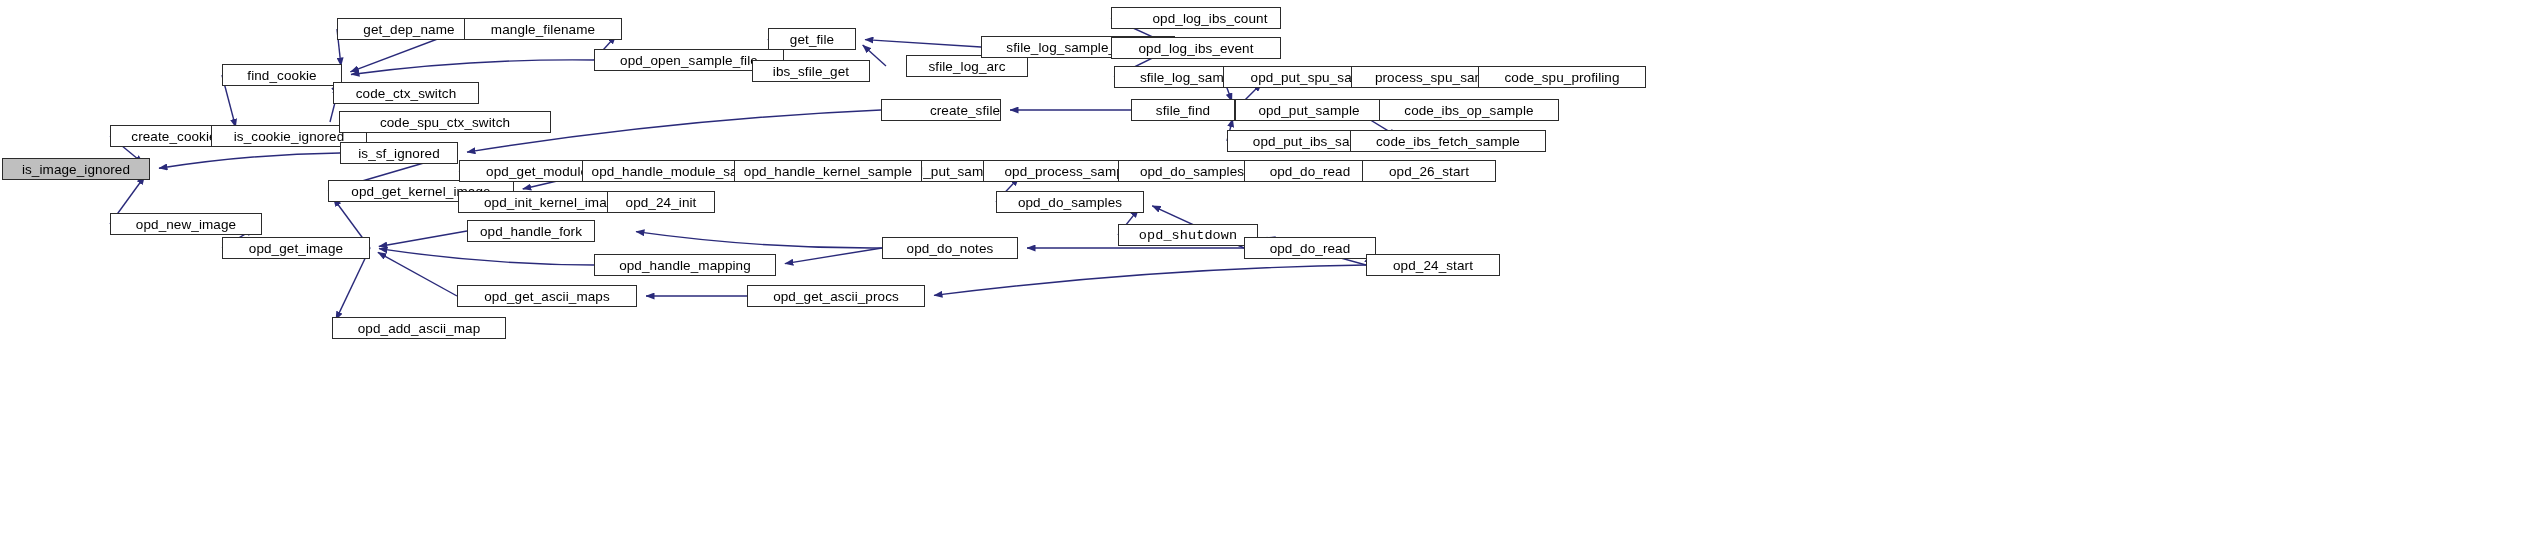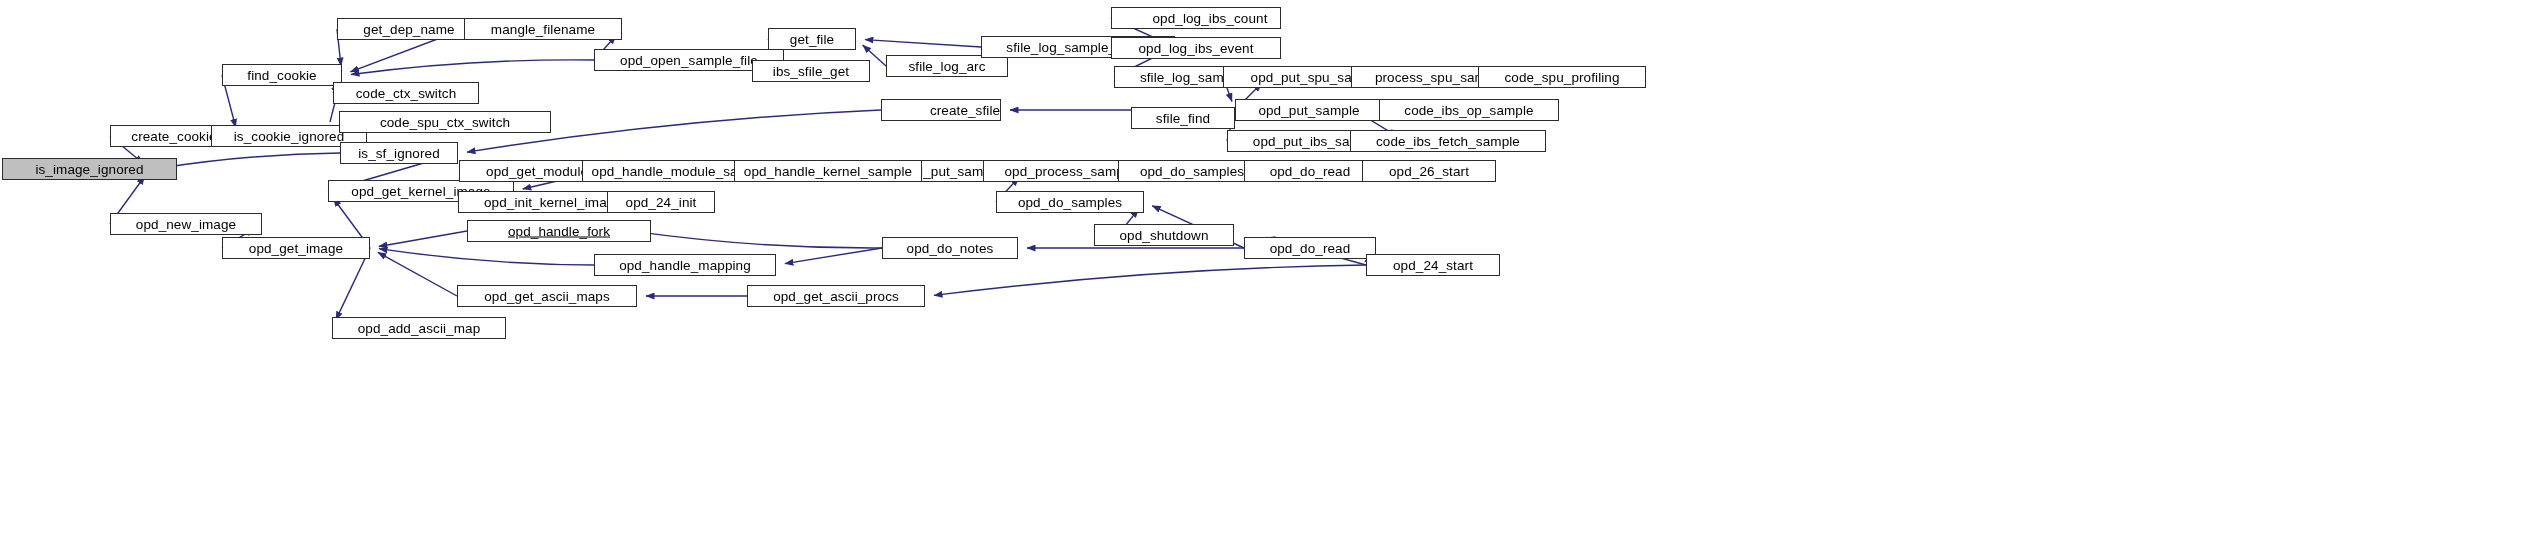--- a/index.html
+++ b/index.html
@@ -124,21 +124,21 @@
       <path d="M594,265 Q486.4870963315441,264.6805385608761 378.97419266308816,248.68107712175222" fill="none" stroke="#2a2a7a" stroke-width="1.4" marker-end="url(#arrowhead)"></path>
       <path d="M457,296 L377.88019915624113,252.347696086202" fill="none" stroke="#2a2a7a" stroke-width="1.4" marker-end="url(#arrowhead)"></path>
       <path d="M370,248 L335.86151133111457,319.8705024608114" fill="none" stroke="#2a2a7a" stroke-width="1.4" marker-end="url(#arrowhead)"></path>
       <path d="M882,248 Q758.9900332103548,248.724335547357 635.9800664207095,231.59867109471398" fill="none" stroke="#2a2a7a" stroke-width="1.4" marker-end="url(#arrowhead)"></path>
       <path d="M882,248 L784.8864419384464,263.57481591553216" fill="none" stroke="#2a2a7a" stroke-width="1.4" marker-end="url(#arrowhead)"></path>
       <path d="M747,296 L646,296" fill="none" stroke="#2a2a7a" stroke-width="1.4" marker-end="url(#arrowhead)"></path>
       <path d="M1366,265 Q1149.988922982097,268.28445212597506 933.977845964194,295.3689042519501" fill="none" stroke="#2a2a7a" stroke-width="1.4" marker-end="url(#arrowhead)"></path>
       <path d="M1244,248 L1027,248" fill="none" stroke="#2a2a7a" stroke-width="1.4" marker-end="url(#arrowhead)"></path>
     </svg>
   <div id="node-layer">
-      <div class="gnode highlight" style="left: 2px; top: 158px; width: 175px;">
+      <div class="gnode highlight" style="left: 2px; top: 158px; width: 148px;">
         <span class="lbl">is_image_ignored</span>
       </div>
       <div class="gnode" style="left: 110px; top: 125px; width: 128px;">
         <span class="lbl">create_cookie</span>
       </div>
       <div class="gnode" style="left: 110px; top: 213px; width: 152px;">
         <span class="lbl">opd_new_image</span>
       </div>
       <div class="gnode" style="left: 211px; top: 125px; width: 156px;">
         <span class="lbl">is_cookie_ignored</span>
@@ -166,21 +166,21 @@
       </div>
       <div class="gnode" style="left: 337px; top: 18px; width: 144px;">
         <span class="lbl">get_dep_name</span>
       </div>
       <div class="gnode" style="left: 458px; top: 191px; width: 190px;">
         <span class="lbl">opd_init_kernel_image</span>
       </div>
       <div class="gnode" style="left: 459px; top: 160px; width: 186px;">
         <span class="lbl">opd_get_module_info</span>
       </div>
-      <div class="gnode" style="left: 467px; top: 220px; width: 184px; text-decoration: underline;">
+      <div class="gnode" style="left: 467px; top: 220px; width: 128px;">
         <span class="lbl">opd_handle_fork</span>
       </div>
       <div class="gnode" style="left: 457px; top: 285px; width: 180px;">
         <span class="lbl">opd_get_ascii_maps</span>
       </div>
       <div class="gnode" style="left: 464px; top: 18px; width: 158px;">
         <span class="lbl">mangle_filename</span>
       </div>
       <div class="gnode" style="left: 594px; top: 49px; width: 190px;">
         <span class="lbl">opd_open_sample_file</span>
@@ -199,21 +199,21 @@
       </div>
       <div class="gnode" style="left: 752px; top: 60px; width: 118px;">
         <span class="lbl">ibs_sfile_get</span>
       </div>
       <div class="gnode" style="left: 768px; top: 28px; width: 88px;">
         <span class="lbl">get_file</span>
       </div>
       <div class="gnode" style="left: 881px; top: 99px; width: 120px; padding-left: 48px;">
         <span class="lbl">create_sfile</span>
       </div>
-      <div class="gnode" style="left: 886px; top: 55px; width: 122px;">
+      <div class="gnode" style="left: 906px; top: 55px; width: 122px;">
         <span class="lbl">sfile_log_arc</span>
       </div>
       <div class="gnode" style="left: 882px; top: 237px; width: 136px;">
         <span class="lbl">opd_do_notes</span>
       </div>
       <div class="gnode" style="left: 877px; top: 160px; width: 148px;">
         <span class="lbl">opd_put_sample</span>
       </div>
       <div class="gnode" style="left: 747px; top: 285px; width: 178px;">
         <span class="lbl">opd_get_ascii_procs</span>
@@ -223,30 +223,30 @@
       </div>
       <div class="gnode" style="left: 981px; top: 36px; width: 194px;">
         <span class="lbl">sfile_log_sample_count</span>
       </div>
       <div class="gnode" style="left: 983px; top: 160px; width: 180px;">
         <span class="lbl">opd_process_samples</span>
       </div>
       <div class="gnode" style="left: 996px; top: 191px; width: 148px;">
         <span class="lbl">opd_do_samples</span>
       </div>
-      <div class="gnode" style="left: 1094px; top: 224px; width: 140px;">
+      <div class="gnode" style="left: 1118px; top: 224px; width: 140px; font-family: Liberation Mono, monospace;">
         <span class="lbl">opd_shutdown</span>
       </div>
       <div class="gnode" style="left: 1118px; top: 160px; width: 148px;">
         <span class="lbl">opd_do_samples</span>
       </div>
       <div class="gnode" style="left: 1114px; top: 66px; width: 154px;">
         <span class="lbl">sfile_log_sample</span>
       </div>
-      <div class="gnode" style="left: 1131px; top: 99px; width: 104px; margin-top: 8px;">
+      <div class="gnode" style="left: 1131px; top: 99px; width: 104px;">
         <span class="lbl">sfile_find</span>
       </div>
       <div class="gnode" style="left: 1111px; top: 7px; width: 170px; padding-left: 28px;">
         <span class="lbl">opd_log_ibs_count</span>
       </div>
       <div class="gnode" style="left: 1111px; top: 37px; width: 170px; text-align: center;">
         <span class="lbl">opd_log_ibs_event</span>
       </div>
       <div class="gnode" style="left: 1223px; top: 66px; width: 186px;">
         <span class="lbl">opd_put_spu_sample</span>

